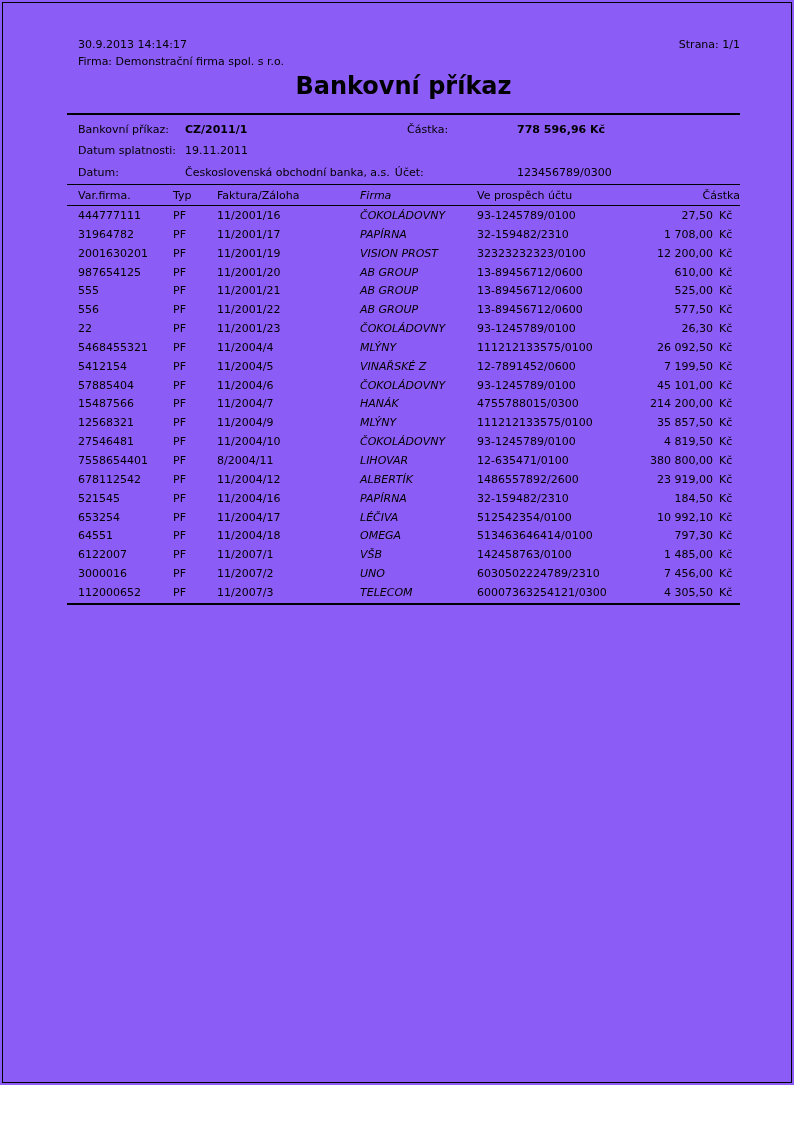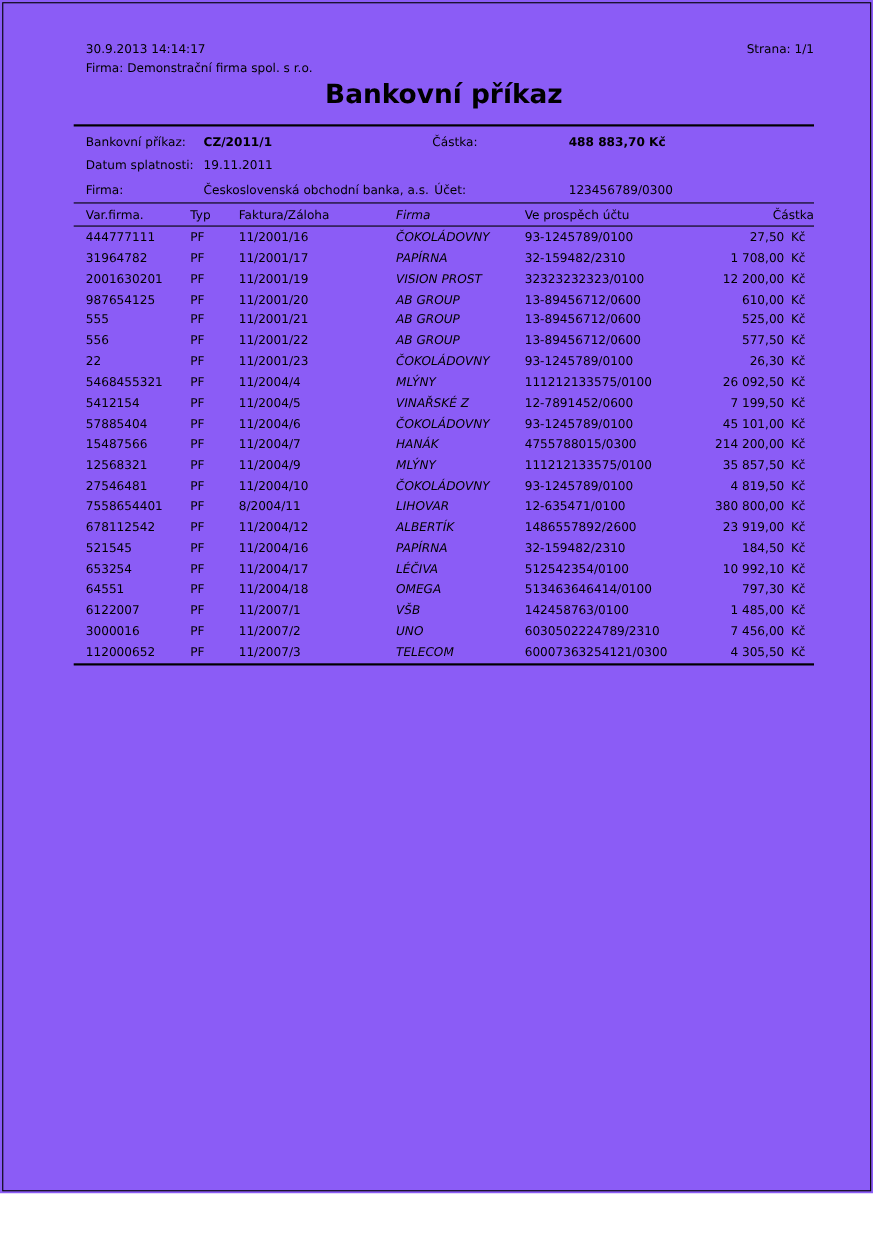--- a/index.html
+++ b/index.html
@@ -22,21 +22,21 @@
   .rule1 { top:113px; height:2px; }
   .rule2 { top:184px; height:1px; }
   .rule3 { top:205px; height:1px; }
   .rule4 { top:603px; height:2px; }
 
   .info { position:absolute; top:119px; left:0; width:100%; }
   .info-row { position:relative; height:21.4px; line-height:21.4px; }
   .pos { position:absolute; white-space:nowrap; top:0; }
   .i-label { left:11px; }
   .i-value { left:118px; }
-  .i-col2-label { left:326px; }
+  .i-col2-label { left:340px; }
   .i-col2-value { left:450px; }
   .bold { font-weight:bold; }
   .bank-flex { left:118px; display:flex; gap:5px; }
 
   .thead { position:absolute; top:186px; left:0; width:100%; height:19px; line-height:19px; }
   .tbody { position:absolute; top:207px; left:0; width:100%; }
   .trow { position:relative; height:18.85px; line-height:18.85px; }
   .cell { position:absolute; white-space:nowrap; top:0; }
   .c-vs   { left:11px; }
   .c-typ  { left:106px; }
@@ -65,28 +65,28 @@
 
     <div class="title">Bankovní příkaz</div>
 
     <div class="rule rule1"></div>
 
     <div class="info">
       <div class="info-row">
         <span class="pos i-label">Bankovní příkaz:</span>
         <span class="pos i-value bold">CZ/2011/1</span>
         <span class="pos i-col2-label">Částka:</span>
-        <span class="pos i-col2-value bold">488 883,70 Kč</span>
+        <span class="pos i-col2-value bold">778 596,96 Kč</span>
       </div>
       <div class="info-row">
         <span class="pos i-label">Datum splatnosti:</span>
         <span class="pos i-value">19.11.2011</span>
       </div>
       <div class="info-row">
-        <span class="pos i-label">Firma:</span>
+        <span class="pos i-label">Datum:</span>
         <span class="pos bank-flex">
           <span>Československá obchodní banka, a.s.</span>
           <span>Účet:</span>
         </span>
         <span class="pos i-col2-value">123456789/0300</span>
       </div>
     </div>
 
     <div class="rule rule2"></div>
 

